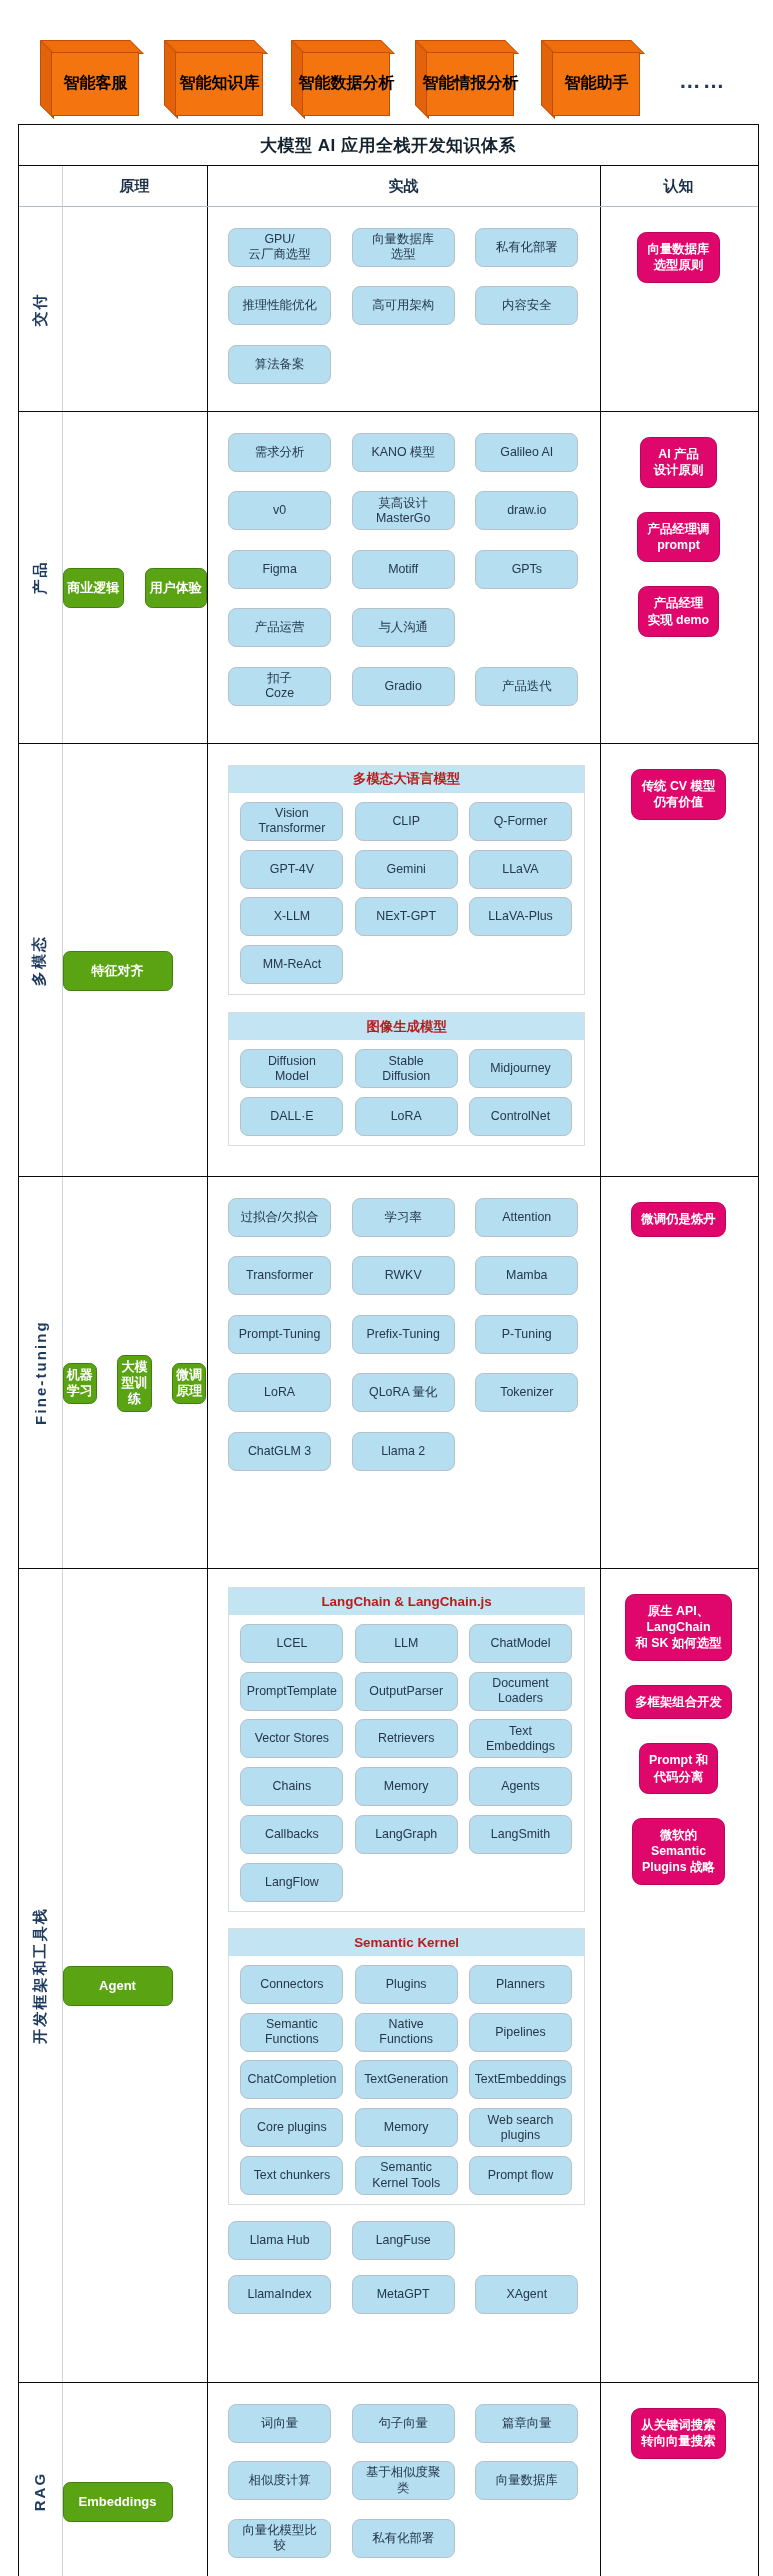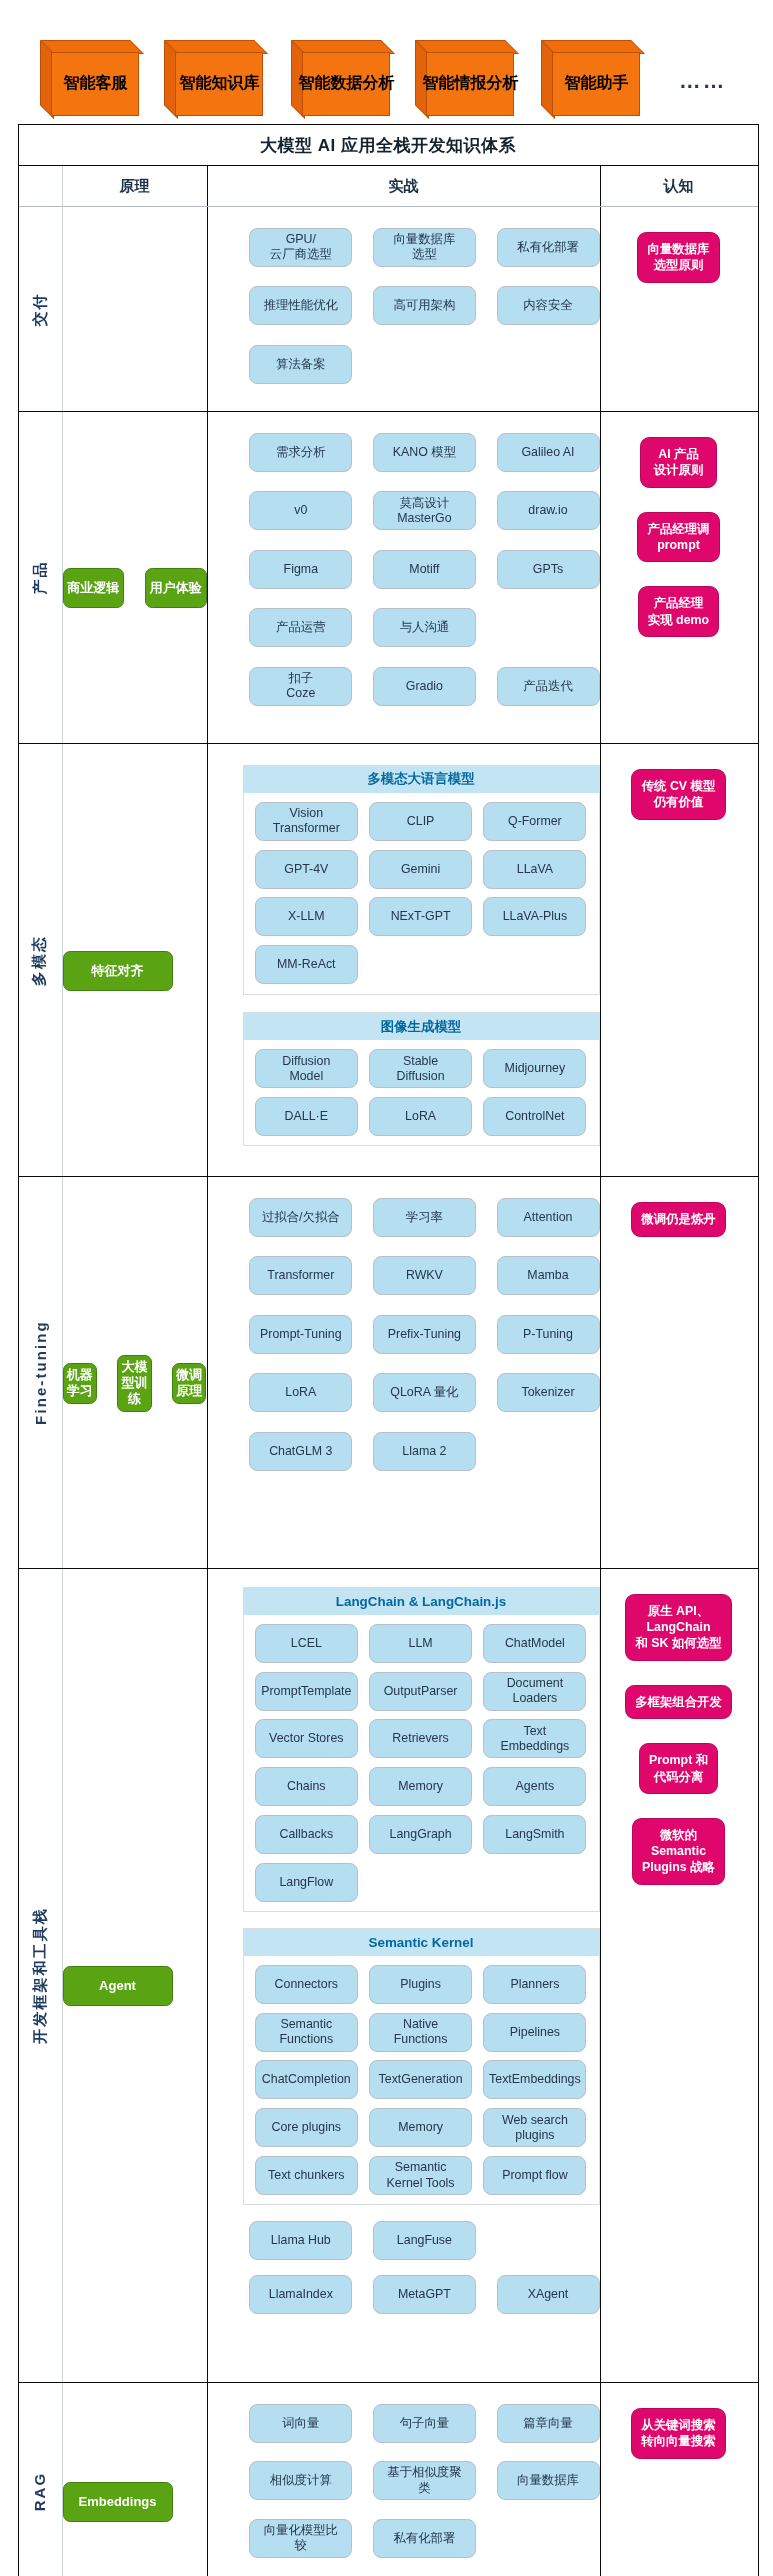--- a/index.html
+++ b/index.html
@@ -21,30 +21,30 @@
   .header-row{height:40px;border-bottom:1px solid #b3bdc5;display:grid;grid-template-columns:44px 145px 393px 156px;}
   .header-row .hcell{display:flex;align-items:center;justify-content:center;font-size:15px;font-weight:bold;color:#1b2f45;}
   .hdr-spine{border-right:0.5px solid #ccd3d9;}
   .hdr-principle,.hdr-practice{border-right:1px solid #0a0a0a;}
 
   .section{display:grid;grid-template-columns:44px 145px 393px 156px;border-top:1.5px solid #0a0a0a;box-sizing:border-box;overflow:hidden;}
   .section.first{border-top:none;}
   .spine-cell{border-right:0.5px solid #ccd3d9;display:flex;align-items:center;justify-content:center;overflow:hidden;}
   .spine-cell .spine-label{transform:rotate(-90deg);white-space:nowrap;font-size:15px;font-weight:bold;color:#1e3a5f;letter-spacing:2.1px;}
   .principle-cell{border-right:1px solid #0a0a0a;display:flex;flex-direction:row;align-items:center;gap:20.6px;padding-top:21.6px;box-sizing:border-box;}
-  .practice-cell{border-right:1px solid #0a0a0a;display:flex;flex-direction:column;align-items:flex-end;gap:19.6px;padding:20.6px 0 10.3px 20.6px;box-sizing:border-box;}
+  .practice-cell{border-right:1px solid #0a0a0a;display:flex;flex-direction:column;align-items:flex-start;gap:19.6px;padding:20.6px 0 10.3px 20.6px;box-sizing:border-box;}
   .cognition-cell{display:flex;flex-direction:column;align-items:center;gap:24px;padding-top:25px;box-sizing:border-box;}
 
   .chip-row{display:grid;grid-template-columns:repeat(3,103px);gap:19.6px 20.6px;}
   .chip{background:#b5def0;border:1px solid #b7bfc7;border-radius:8.2px;min-height:39px;display:flex;align-items:center;justify-content:center;text-align:center;font-size:12.4px;color:#24384a;white-space:pre-line;line-height:1.22;padding:3.1px 2.1px;box-sizing:border-box;}
   .green-chip{background:#5aa414;border:1px solid #3f7f0e;border-radius:7.2px;width:110px;min-height:40px;display:flex;align-items:center;justify-content:center;text-align:center;font-size:13px;font-weight:bold;color:#fff;white-space:pre-line;line-height:1.25;padding:3.1px 2.1px;box-sizing:border-box;}
   .pink-badge{background:#e0076c;border:1px solid #b8055a;border-radius:9.3px;min-width:77px;max-width:120px;display:flex;align-items:center;justify-content:center;text-align:center;font-size:12.4px;font-weight:bold;color:#fff;white-space:pre-line;line-height:1.3;padding:8.2px 9.3px;box-sizing:border-box;}
 
   .group-box{background:#fff;border:1px solid #d8dde2;width:357px;box-sizing:border-box;padding:0 0 9.3px 0;}
-  .group-header{background:#c3e4f3;height:27px;display:flex;align-items:center;justify-content:center;font-size:13.4px;font-weight:bold;color:#0369a1;margin-bottom:9.3px;}
+  .group-header{background:#c3e4f3;height:27px;display:flex;align-items:center;justify-content:center;font-size:13.4px;font-weight:bold;color:#b91c1c;margin-bottom:9.3px;}
   .group-rows{display:flex;flex-direction:column;gap:8.8px;padding-left:11.3px;}
   .group-rows .chip-row{grid-template-columns:repeat(3,103px);gap:8.8px 11.3px;}
 
   
   .sec-multimodal .practice-cell{gap:17.5px;}
   .sec-framework .practice-cell{gap:15.5px;padding-top:17.5px;}
   .sec-rag .practice-cell{gap:18.5px;}
 </style>
 </head>
 <body>

